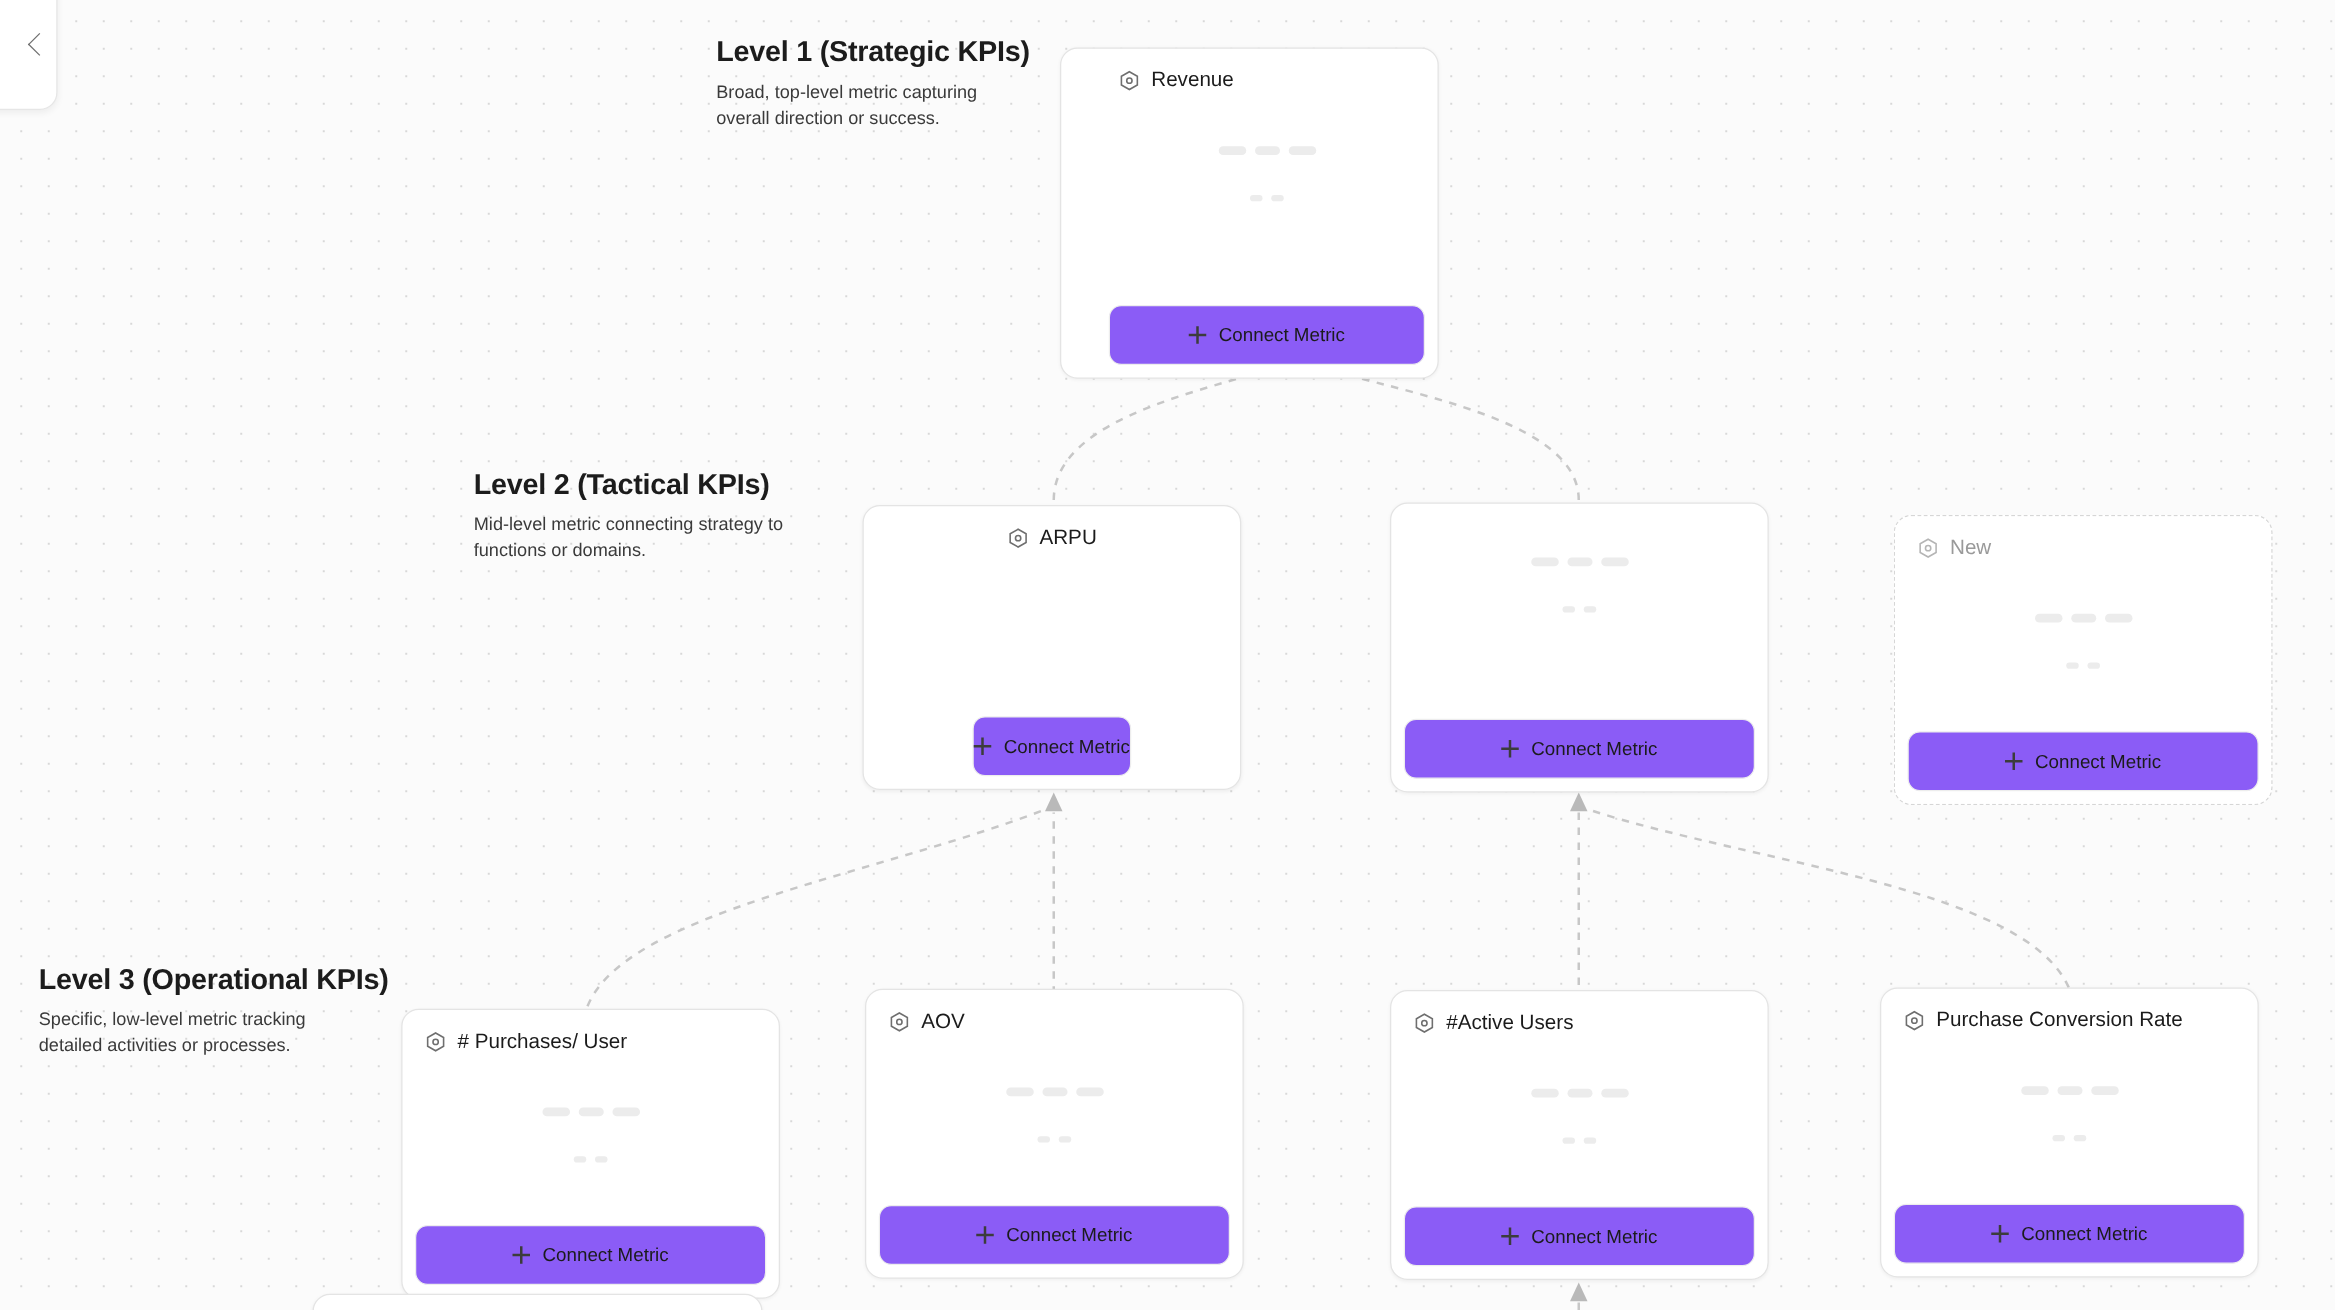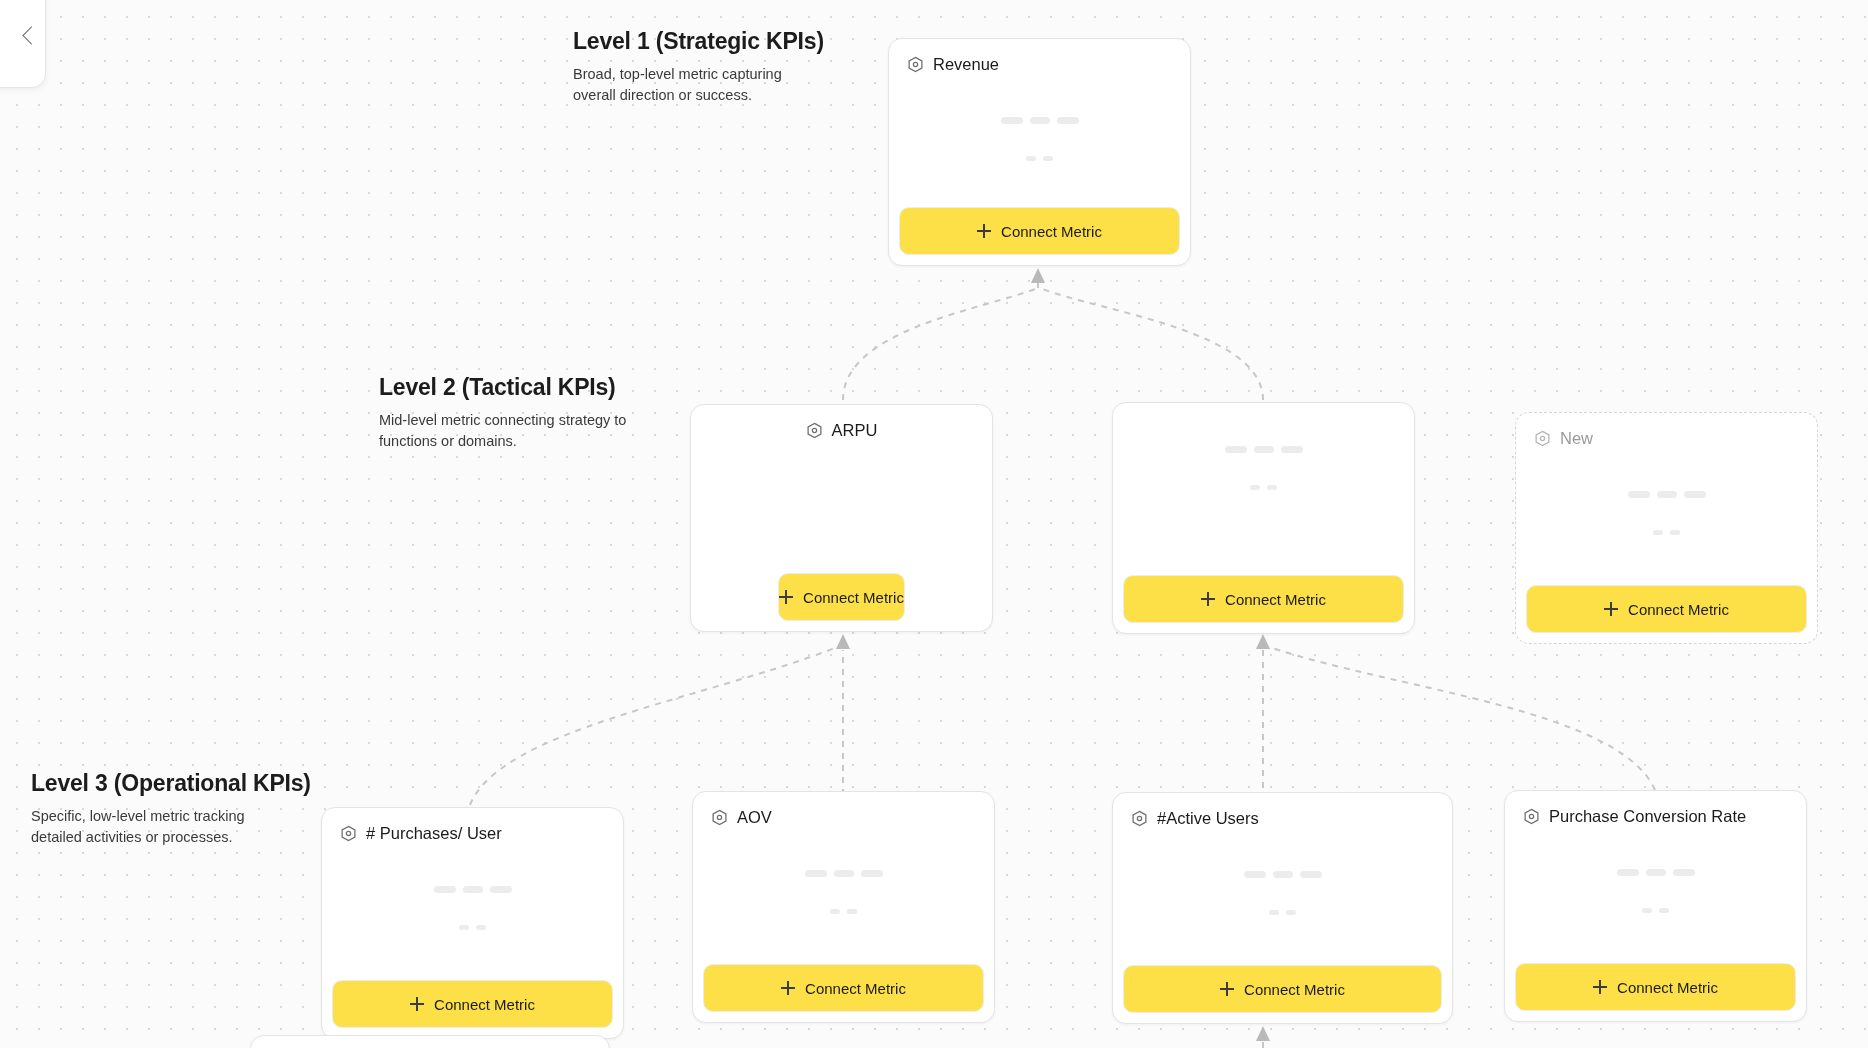--- a/index.html
+++ b/index.html
@@ -122,21 +122,21 @@
   .sk.w2 { width: 20px; }
   .sk.w3 { width: 22px; }
   .sk.s1 { width: 10px; height: 5px; }
   .sk.s2 { width: 10px; height: 5px; }
 
   .connect-btn {
     margin: 0 10px 10px 10px;
     height: 46px;
     border: 1px solid #ededed;
     border-radius: 10px;
-    background: #fde047;
+    background: #8b5cf6;
     display: flex;
     align-items: center;
     justify-content: center;
     gap: 10px;
     font-size: 15px;
     color: #1b1b1b;
     cursor: pointer;
     user-select: none;
   }
   .card.ghost .connect-btn { border-color: #ededed; }
@@ -205,21 +205,21 @@
 <div class="level-label" style="left:379px; top:374px;">
   <div class="level-title">Level 2 (Tactical KPIs)</div>
   <div class="level-desc">Mid-level metric connecting strategy to functions or domains.</div>
 </div>
 
 <div class="level-label" style="left:31px; top:770px;">
   <div class="level-title">Level 3 (Operational KPIs)</div>
   <div class="level-desc">Specific, low-level metric tracking detailed activities or processes.</div>
 </div>
 
-<div class="card" style="left:888px; top:38px; width:303px; height:228px;">
+<div class="card" style="left:848px; top:38px; width:303px; height:265px;padding-left:28px;">
   <div class="card-head">
     <svg class="hex-icon" viewBox="0 0 24 24">
       <polygon points="12,2 21,7 21,17 12,22 3,17 3,7" fill="none" stroke="#6f6f6f" stroke-width="1.8"></polygon>
       <circle cx="12" cy="12" r="3" fill="none" stroke="#6f6f6f" stroke-width="1.8"></circle>
     </svg>
     <div class="card-title">Revenue</div>
   </div>
   <div class="card-body">
     <div class="skeleton-row r1">
       <span class="sk w1"></span>
@@ -348,21 +348,21 @@
       <span class="sk s1"></span>
         <span class="sk s2"></span>
     </div>
   </div>
   <div class="connect-btn">
     <span class="plus"></span>
     <span>Connect Metric</span>
   </div>
 </div>
 
-<div class="card" style="left:1112px; top:792px; width:341px; height:232px;">
+<div class="card" style="left:1112px; top:792px; width:303px; height:232px;">
   <div class="card-head">
     <svg class="hex-icon" viewBox="0 0 24 24">
       <polygon points="12,2 21,7 21,17 12,22 3,17 3,7" fill="none" stroke="#6f6f6f" stroke-width="1.8"></polygon>
       <circle cx="12" cy="12" r="3" fill="none" stroke="#6f6f6f" stroke-width="1.8"></circle>
     </svg>
     <div class="card-title">#Active Users</div>
   </div>
   <div class="card-body">
     <div class="skeleton-row r1">
       <span class="sk w1"></span>

